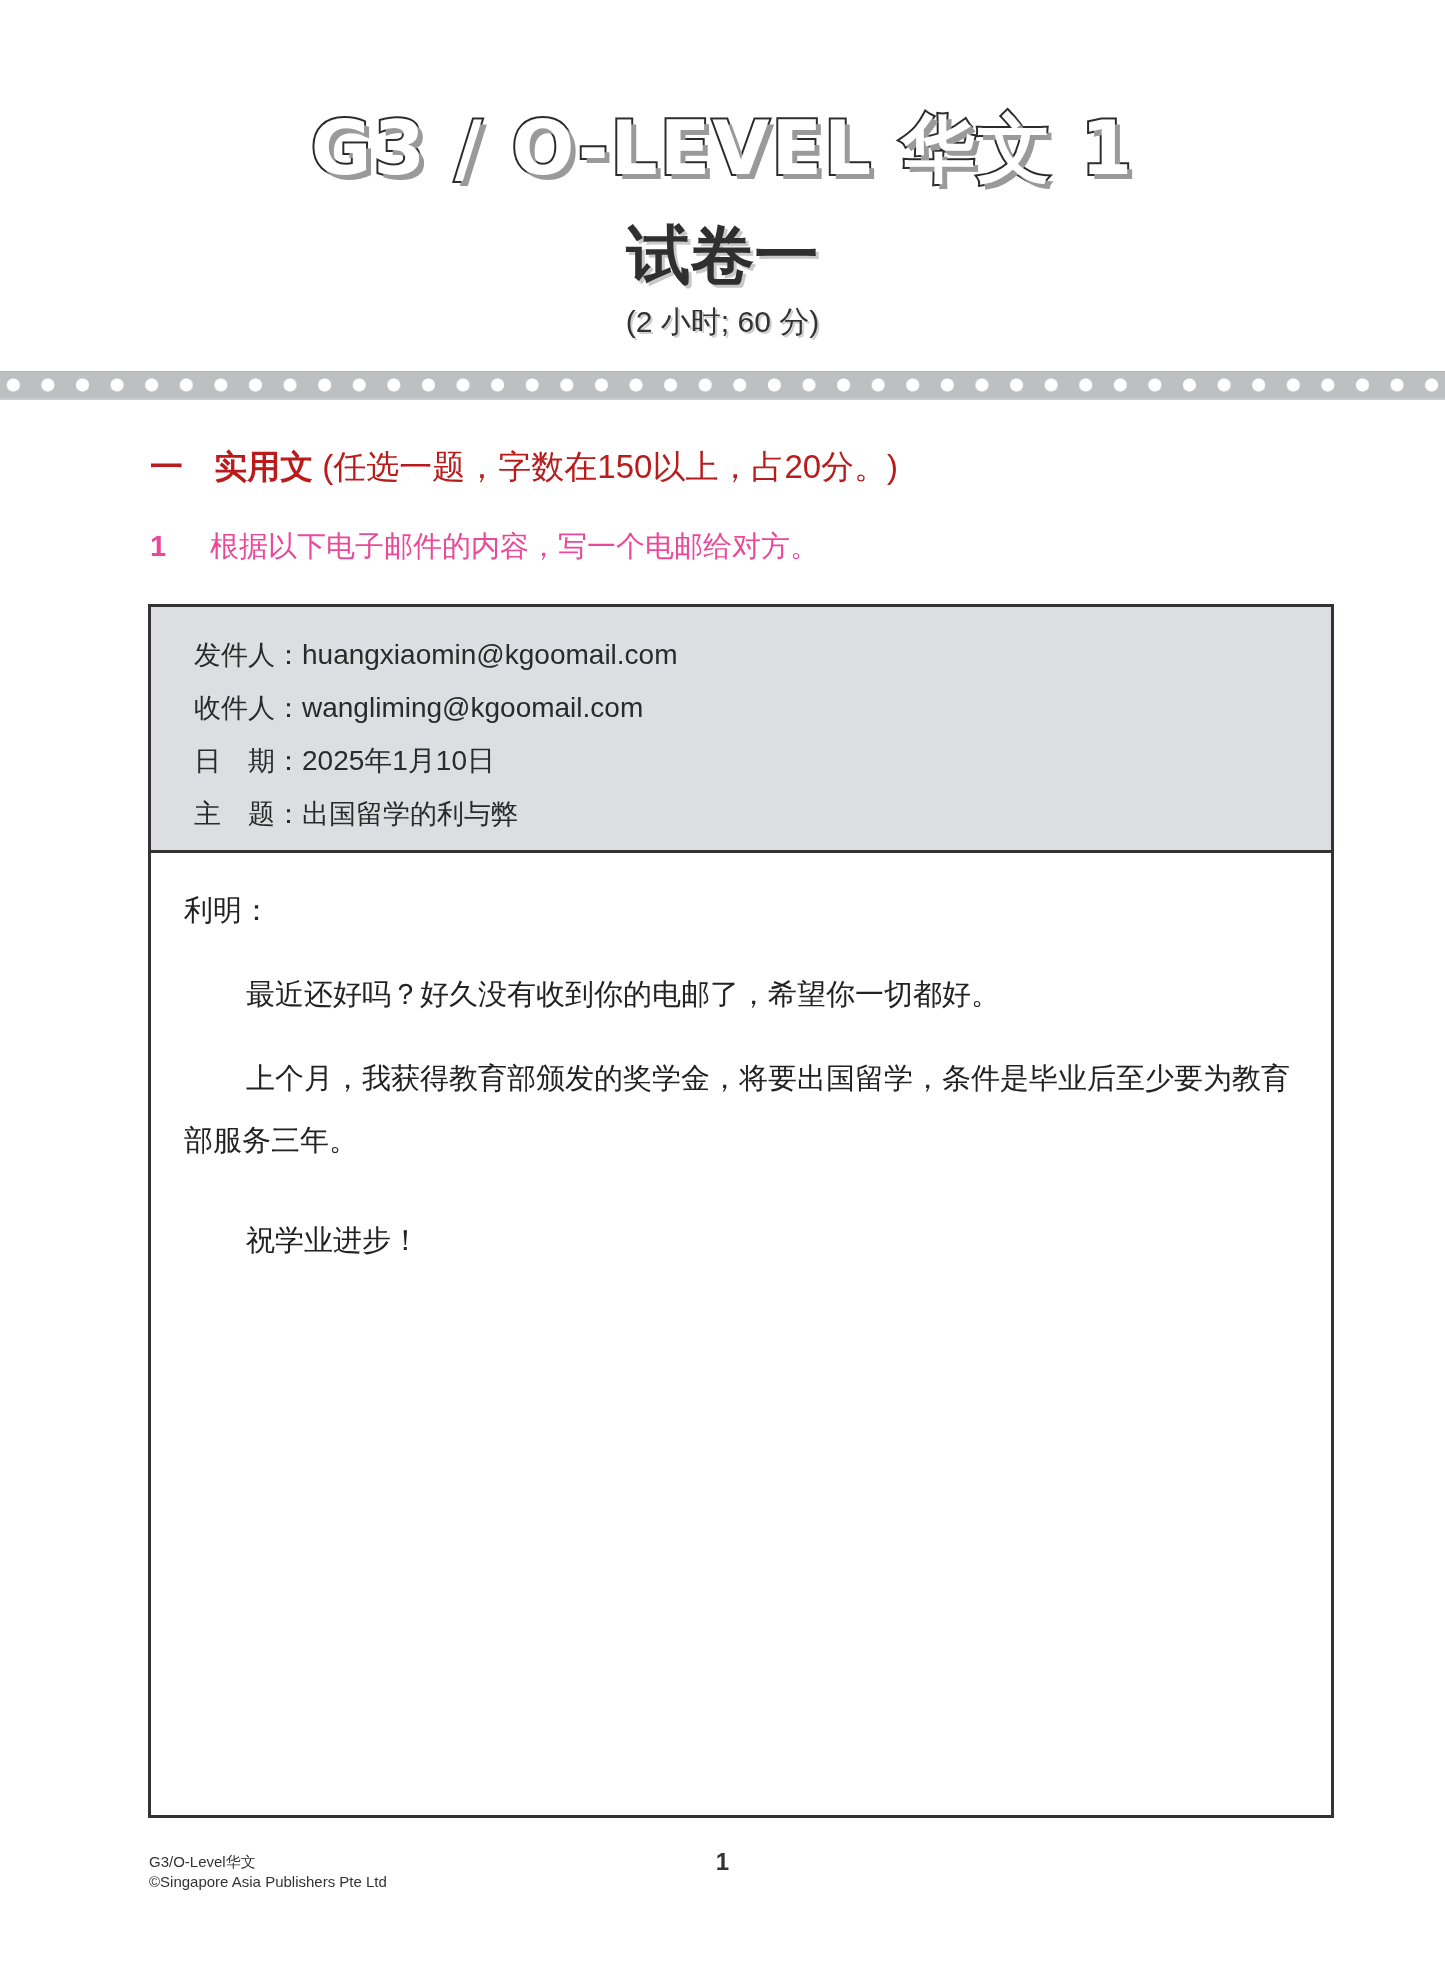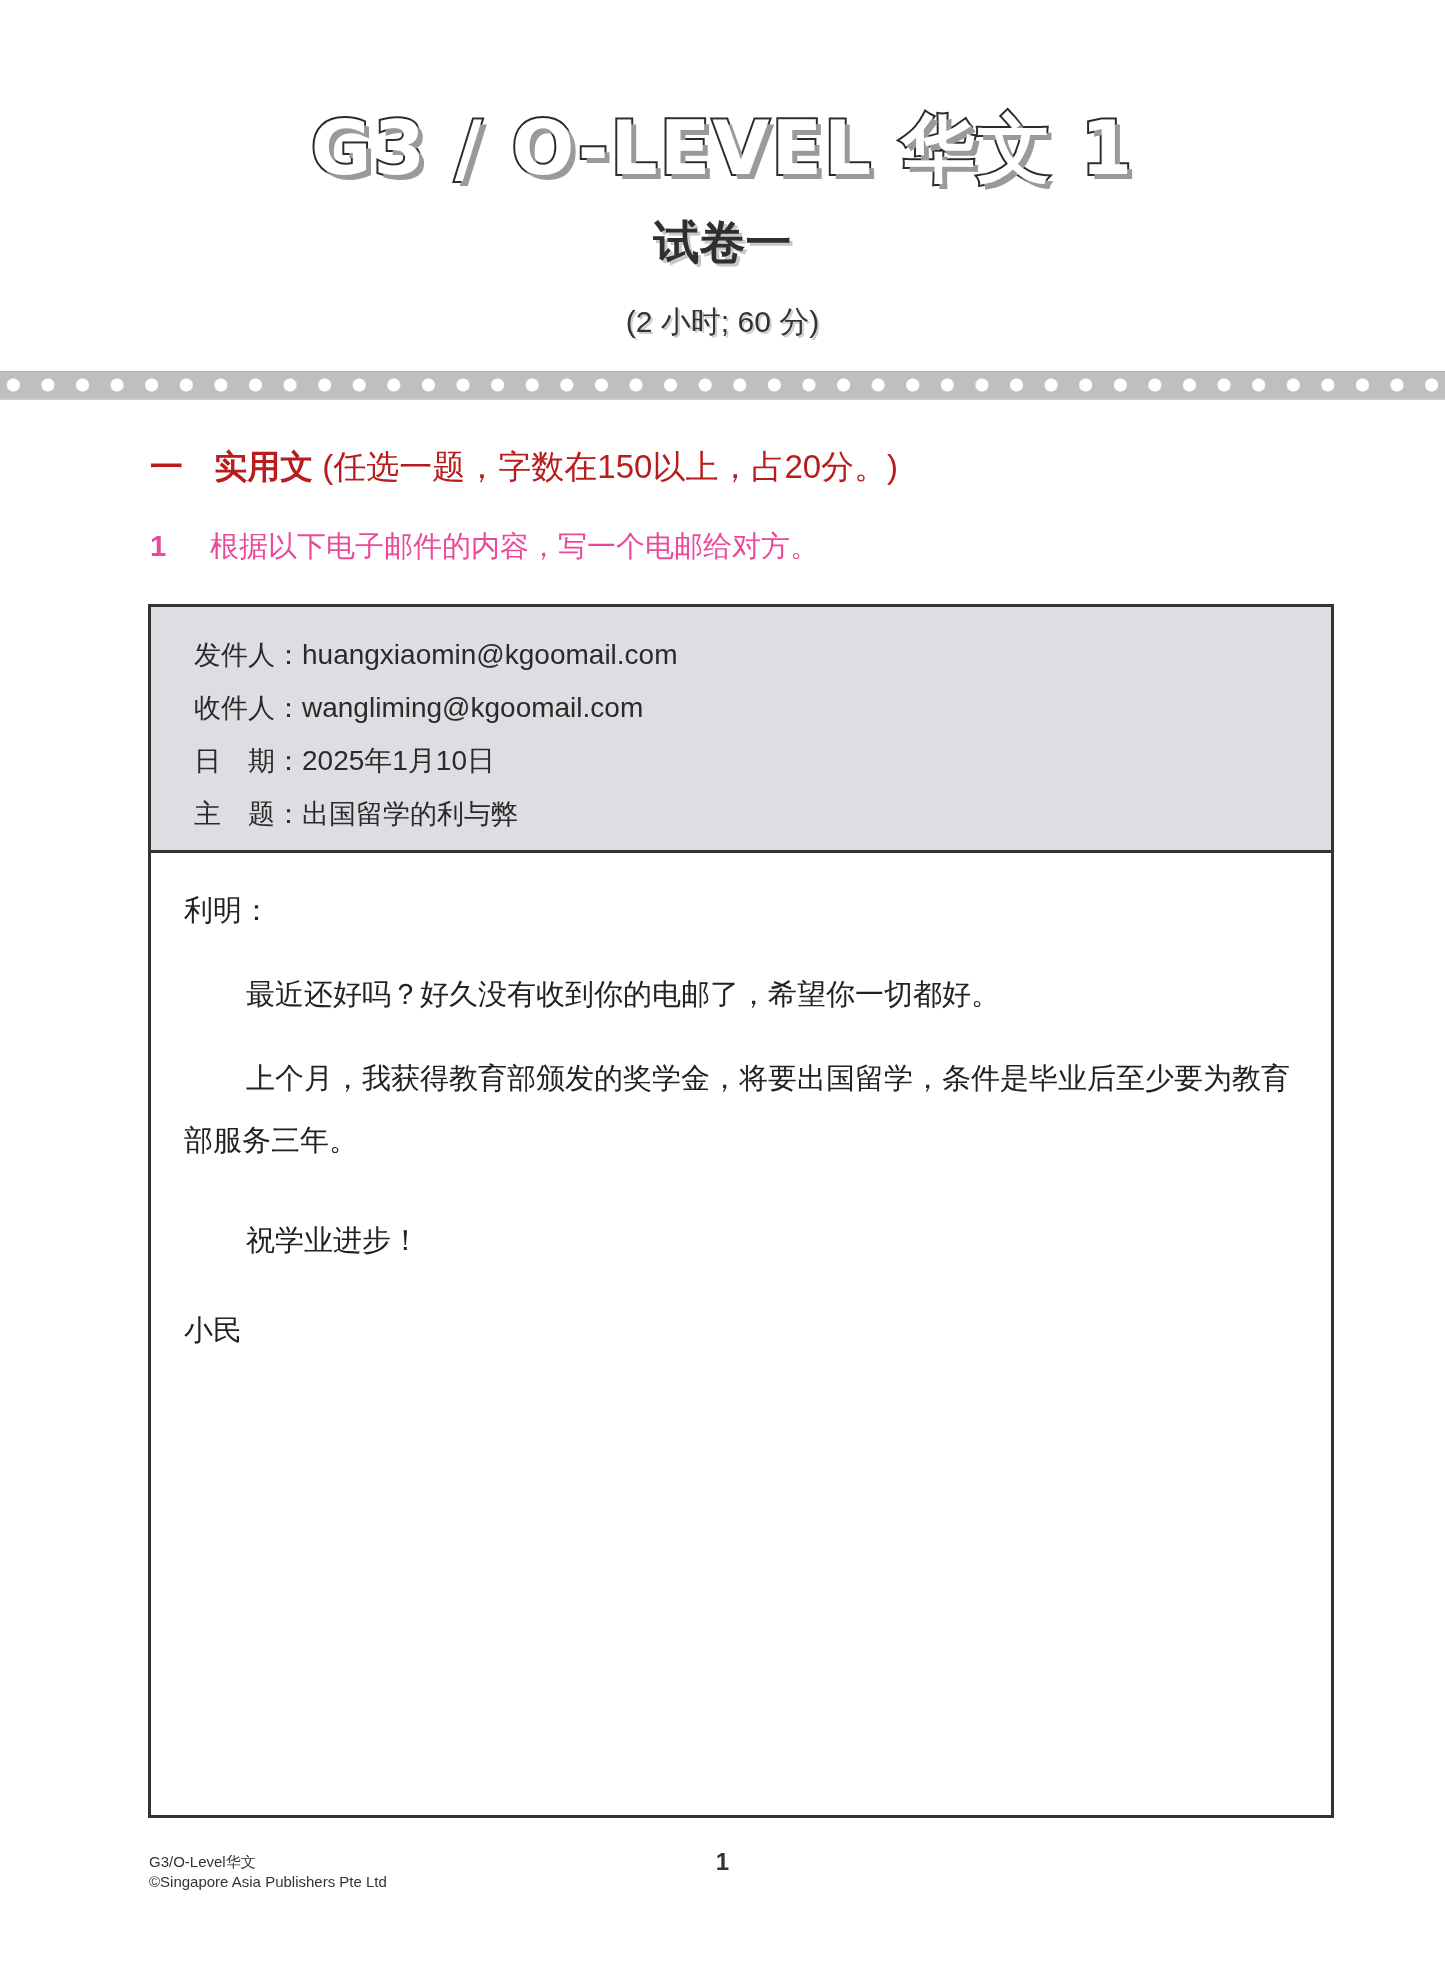--- a/index.html
+++ b/index.html
@@ -8,21 +8,21 @@
   .title-main {
     position:absolute; left:0; width:1445px; top:100px; text-align:center;
     font-family:"DejaVu Sans", sans-serif; font-weight:bold; font-size:74px; letter-spacing:2px;
     color:#ffffff;
     -webkit-text-stroke:4px #2b2b2b;
     text-shadow:5px 5px 0 #9a9a9a;
     paint-order:stroke fill;
   }
   .title-sub {
     position:absolute; left:0; width:1445px; top:212px; text-align:center;
-    font-family:"DejaVu Sans", sans-serif; font-weight:bold; font-size:46px; color:#2f2f2f;
+    font-family:"DejaVu Sans", sans-serif; font-weight:bold; font-size:64px; color:#2f2f2f;
     text-shadow:3px 3px 0 #c8c8c8;
   }
   .title-time {
     position:absolute; left:0; width:1445px; top:302px; text-align:center;
     font-family:"Liberation Sans", sans-serif; font-size:30px; color:#333;
     text-shadow:2px 2px 0 #cfcfcf;
   }
 
   .dot-band {
     position:absolute; left:0; top:371px; width:1445px; height:26px;
@@ -115,21 +115,20 @@
     </div>
     <div class="row">
       <span class="label">主　题：</span><span class="cn">出国留学的利与弊</span>
     </div>
   </div>
   <div class="email-body">
     <p>利明：</p>
     <p class="indent gap">最近还好吗？好久没有收到你的电邮了，希望你一切都好。</p>
     <p class="indent gap">上个月，我获得教育部颁发的奖学金，将要出国留学，条件是毕业后至少要为教育部服务三年。</p>
     <p class="indent closing">祝学业进步！</p>
-    <p class="sign">小民</p>
   </div>
 </div>
 
 <div class="footer-left">
   <div>G3/O-Level华文</div>
   <div>©Singapore Asia Publishers Pte Ltd</div>
 </div>
 <div class="footer-center">
   <div class="pg">1</div>
 </div>

